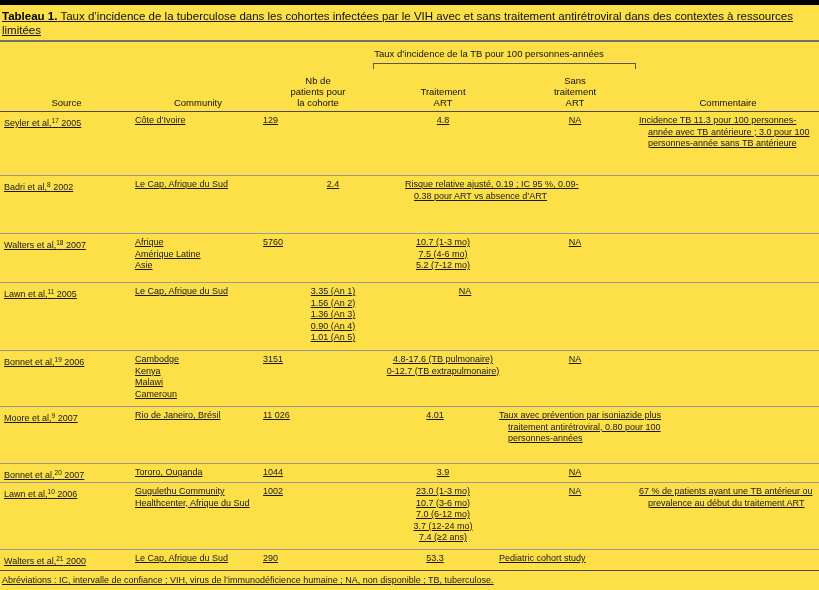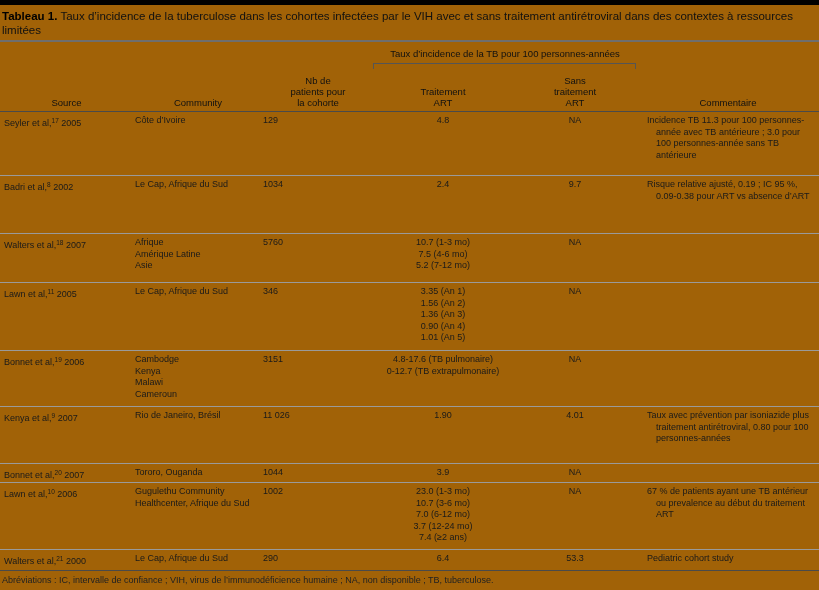--- a/index.html
+++ b/index.html
@@ -3,40 +3,40 @@
 <meta charset="utf-8">
 <style>
   * { box-sizing: border-box; margin: 0; padding: 0; }
   html, body { background: #ffffff; }
   body {
     width: 819px; height: 590px;
     font-family: "Liberation Sans", sans-serif;
     color: #1a1a1a;
     overflow: hidden;
   }
-  .page { position: relative; width: 819px; height: 590px; background: #a16207; }
+  .page { position: relative; width: 819px; height: 590px; background: #fde047; text-decoration: underline; }
 
   .topbar { height: 5px; background: #000; }
 
   .title-block {
     padding: 4px 4px 3px 2px;
     font-size: 11.5px; line-height: 14px;
     border-bottom: 2px solid #6e6e6e;
     color: #111;
   }
   .title-label { font-weight: 700; color: #000; }
 
   
   .thead {
     position: relative;
     height: 70px;
     border-bottom: 1px solid #4a4a4a;
   }
   .spanner-label {
-    position: absolute; left: 373px; width: 264px; top: 6px;
+    position: absolute; left: 357px; width: 264px; top: 6px;
     text-align: center; font-size: 9.5px; color: #111;
   }
   .bracket {
     position: absolute; left: 373px; width: 263px; top: 21px; height: 6px;
     border-top: 1px solid #555; border-left: 1px solid #555; border-right: 1px solid #555;
   }
   .hrow {
     position: absolute; left: 0; right: 0; bottom: 0;
     display: flex; align-items: flex-end;
     padding-bottom: 3px;
@@ -59,21 +59,21 @@
     display: flex; align-items: stretch;
     border-bottom: 1px solid #9a9a9a;
     font-size: 9px; line-height: 11.5px;
   }
   .trow .c1 { padding: 3px 2px 0 4px; }
   .trow .c2 { padding: 3px 2px 0 2px; white-space: pre-line; }
   .trow .c3 { padding-top: 3px; }
   .trow .c4 { padding-top: 3px; text-align: center; white-space: pre-line; }
   .trow .c5 { padding-top: 3px; text-align: center; }
   .trow .c6 { padding: 3px 3px 0 2px; }
-  .hang { padding-left: 9px; text-indent: -9px; margin-left: 8px; }
+  .hang { padding-left: 9px; text-indent: -9px; }
 
   .r1 { height: 64px; } .r2 { height: 58px; } .r3 { height: 49px; }
   .r4 { height: 68px; } .r5 { height: 56px; } .r6 { height: 57px; }
   .r7 { height: 19px; } .r8 { height: 67px; } .r9 { height: 21px; border-bottom: 1px solid #4a4a4a; }
 
   sup.ref { font-size: 6.5px; vertical-align: 3px; }
 
   .footnote {
     padding: 4px 2px 0 2px;
     font-size: 9px; color: #222;
@@ -115,23 +115,21 @@
       <div class="c4">4.8</div>
       <div class="c5">NA</div>
       <div class="c6">
           <div class="hang">Incidence TB 11.3 pour 100 personnes-année avec TB antérieure ; 3.0 pour 100 personnes-année sans TB antérieure</div>
         </div>
     </div>
 
     <div class="trow r2">
       <div class="c1"><span>Badri et al,</span><sup class="ref">8</sup> <span>2002</span></div>
       <div class="c2">Le Cap, Afrique du Sud</div>
-      <div class="c3">1034</div>
       <div class="c4">2.4</div>
-      <div class="c5">9.7</div>
       <div class="c6">
           <div class="hang">Risque relative ajusté, 0.19 ; IC 95 %, 0.09-0.38 pour ART vs absence d’ART</div>
         </div>
     </div>
 
     <div class="trow r3">
       <div class="c1"><span>Walters et al,</span><sup class="ref">18</sup> <span>2007</span></div>
       <div class="c2">Afrique
 Amérique Latine
 Asie</div>
@@ -141,21 +139,20 @@
 5.2 (7-12 mo)</div>
       <div class="c5">NA</div>
       <div class="c6">
           <div class="hang"></div>
         </div>
     </div>
 
     <div class="trow r4">
       <div class="c1"><span>Lawn et al,</span><sup class="ref">11</sup> <span>2005</span></div>
       <div class="c2">Le Cap, Afrique du Sud</div>
-      <div class="c3">346</div>
       <div class="c4">3.35 (An 1)
 1.56 (An 2)
 1.36 (An 3)
 0.90 (An 4)
 1.01 (An 5)</div>
       <div class="c5">NA</div>
       <div class="c6">
           <div class="hang"></div>
         </div>
     </div>
@@ -169,24 +166,23 @@
       <div class="c3">3151</div>
       <div class="c4">4.8-17.6 (TB pulmonaire)
 0-12.7 (TB extrapulmonaire)</div>
       <div class="c5">NA</div>
       <div class="c6">
           <div class="hang"></div>
         </div>
     </div>
 
     <div class="trow r6">
-      <div class="c1"><span>Kenya et al,</span><sup class="ref">9</sup> <span>2007</span></div>
+      <div class="c1"><span>Moore et al,</span><sup class="ref">9</sup> <span>2007</span></div>
       <div class="c2">Rio de Janeiro, Brésil</div>
       <div class="c3">11 026</div>
-      <div class="c4">1.90</div>
       <div class="c5">4.01</div>
       <div class="c6">
           <div class="hang">Taux avec prévention par isoniazide plus traitement antirétroviral, 0.80 pour 100 personnes-années</div>
         </div>
     </div>
 
     <div class="trow r7">
       <div class="c1"><span>Bonnet et al,</span><sup class="ref">20</sup> <span>2007</span></div>
       <div class="c2">Tororo, Ouganda</div>
       <div class="c3">1044</div>
@@ -210,21 +206,20 @@
       <div class="c5">NA</div>
       <div class="c6">
           <div class="hang">67 % de patients ayant une TB antérieur ou prevalence au début du traitement ART</div>
         </div>
     </div>
 
     <div class="trow r9">
       <div class="c1"><span>Walters et al,</span><sup class="ref">21</sup> <span>2000</span></div>
       <div class="c2">Le Cap, Afrique du Sud</div>
       <div class="c3">290</div>
-      <div class="c4">6.4</div>
       <div class="c5">53.3</div>
       <div class="c6">
           <div class="hang">Pediatric cohort study</div>
         </div>
     </div>
 
   </div>
 
   <div class="footnote">Abréviations : IC, intervalle de confiance ; VIH, virus de l’immunodéficience humaine ; NA, non disponible ; TB, tuberculose.</div>
 

